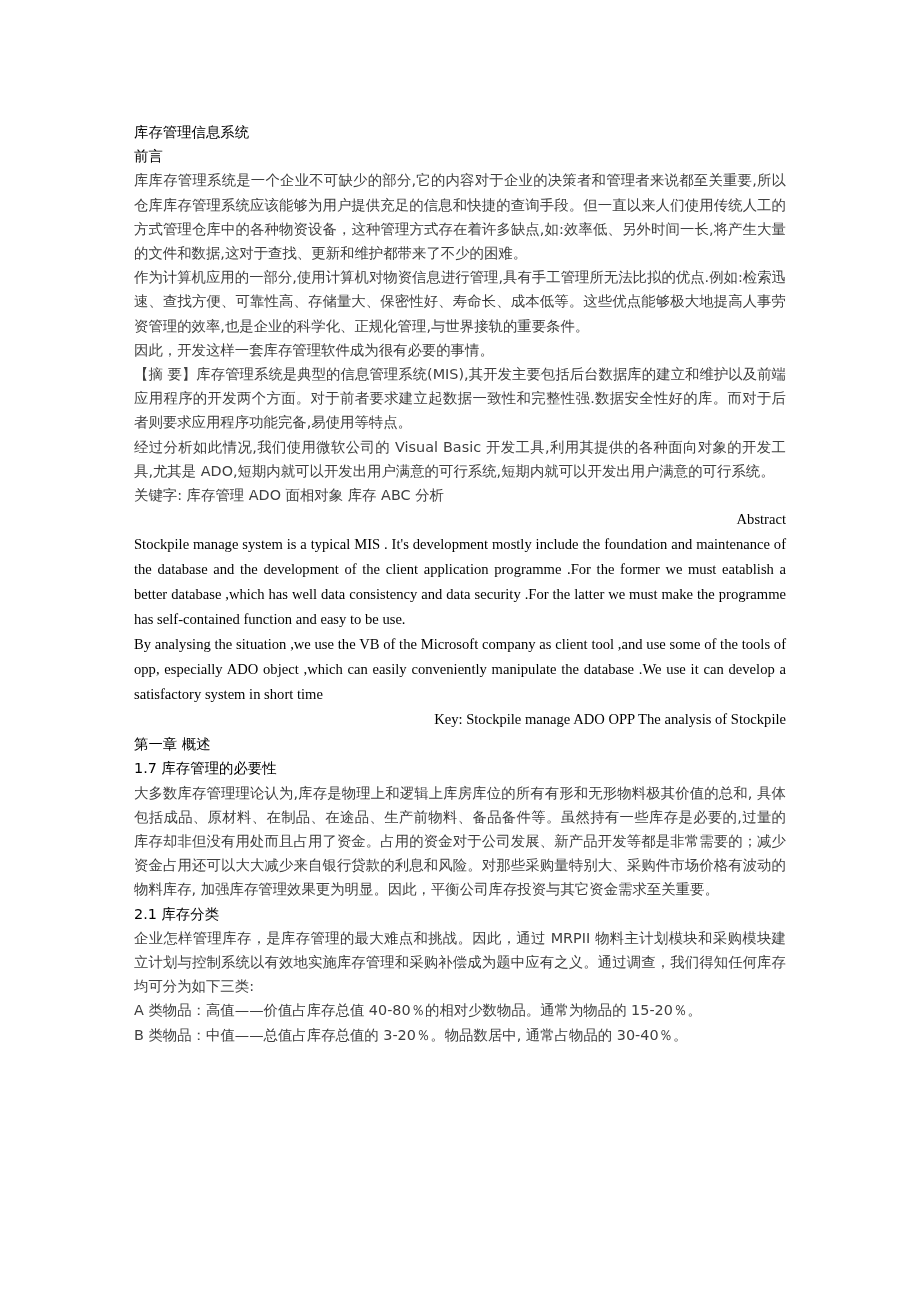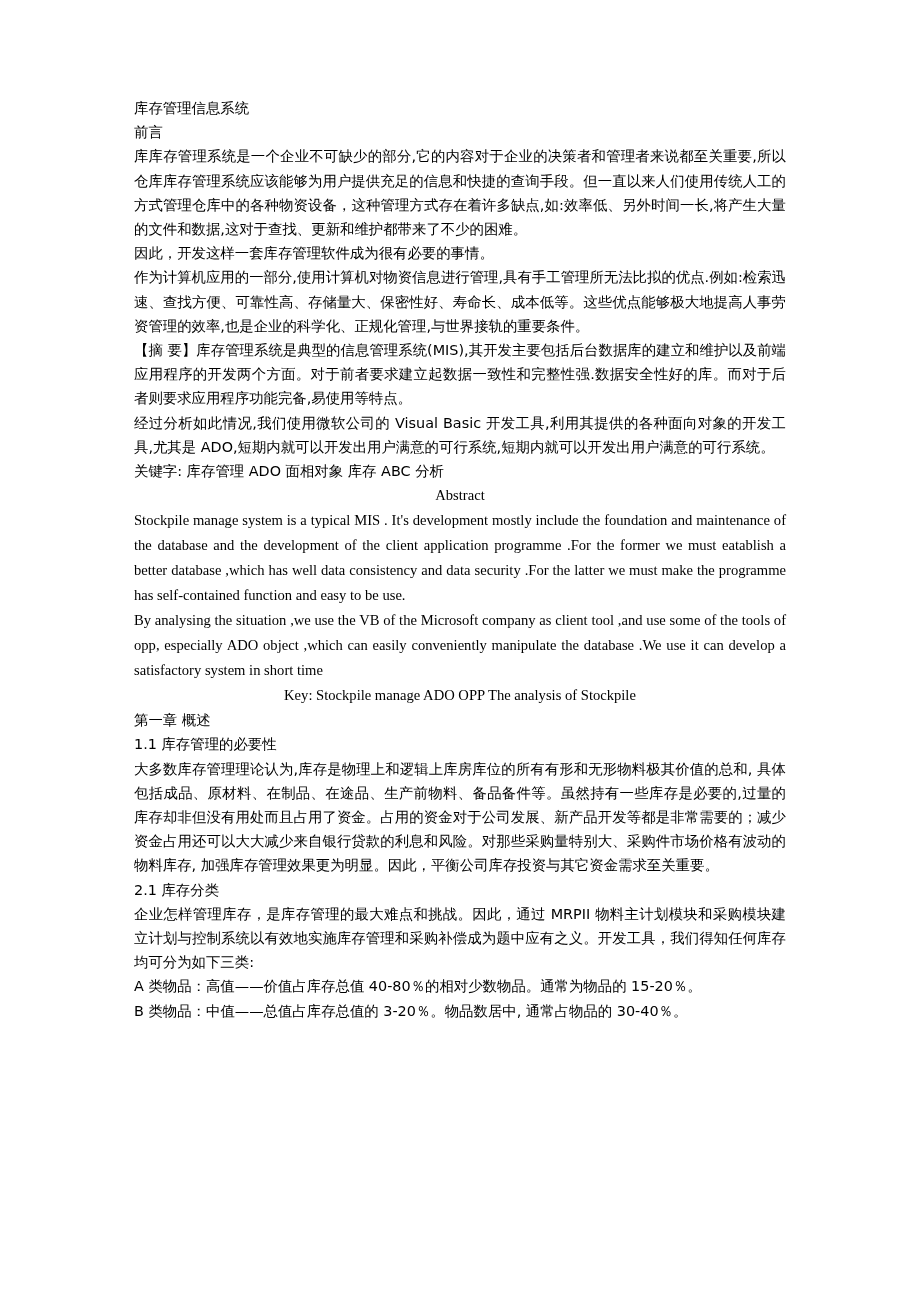--- a/index.html
+++ b/index.html
@@ -11,96 +11,96 @@
     width: 920px;
     height: 1302px;
     position: relative;
     background: #ffffff;
     box-sizing: border-box;
     overflow: hidden;
   }
   .content {
     position: absolute;
     left: 134px;
-    top: 96px;
+    top: 120px;
     width: 652px;
   }
   .line {
     font-family: "DejaVu Sans", "Liberation Sans", sans-serif;
     font-size: 14.4px;
     line-height: 24.2px;
     color: #000000;
     text-align: justify;
     text-justify: inter-ideograph;
     white-space: normal;
   }
   .line.nojust {
     text-align: left;
   }
   .para {
     font-family: "DejaVu Sans", "Liberation Sans", sans-serif;
     font-size: 14.4px;
     line-height: 24.2px;
-    color: #000000;
+    color: #404040;
     text-align: justify;
     text-justify: inter-ideograph;
   }
   .en {
     font-family: "Liberation Serif", "DejaVu Serif", serif;
     font-size: 14.6px;
     line-height: 25px;
     color: #000000;
     text-align: justify;
   }
   .en.nojust {
-    text-align: center;
+    text-align: right;
   }
   .bold-lead {
     font-weight: normal;
   }
 </style>
 </head>
 <body>
 
 <div class="page">
   <div class="content">
 
     <div class="line nojust">库存管理信息系统</div>
 
     <div class="line nojust">前言</div>
 
     <div class="para">库库存管理系统是一个企业不可缺少的部分,它的内容对于企业的决策者和管理者来说都至关重要,所以仓库库存管理系统应该能够为用户提供充足的信息和快捷的查询手段。但一直以来人们使用传统人工的方式管理仓库中的各种物资设备，这种管理方式存在着许多缺点,如:效率低、另外时间一长,将产生大量的文件和数据,这对于查找、更新和维护都带来了不少的困难。</div>
 
 
+    <div class="para">作为计算机应用的一部分,使用计算机对物资信息进行管理,具有手工管理所无法比拟的优点.例如:检索迅速、查找方便、可靠性高、存储量大、保密性好、寿命长、成本低等。这些优点能够极大地提高人事劳资管理的效率,也是企业的科学化、正规化管理,与世界接轨的重要条件。</div>
+
     <div class="para">因此，开发这样一套库存管理软件成为很有必要的事情。</div>
-
-    <div class="para">作为计算机应用的一部分,使用计算机对物资信息进行管理,具有手工管理所无法比拟的优点.例如:检索迅速、查找方便、可靠性高、存储量大、保密性好、寿命长、成本低等。这些优点能够极大地提高人事劳资管理的效率,也是企业的科学化、正规化管理,与世界接轨的重要条件。</div>
 
     <div class="para"><span class="bold-lead">【摘 要】</span><span>库存管理系统是典型的信息管理系统(MIS),其开发主要包括后台数据库的建立和维护以及前端应用程序的开发两个方面。对于前者要求建立起数据一致性和完整性强.数据安全性好的库。而对于后者则要求应用程序功能完备,易使用等特点。</span></div>
 
     <div class="para">经过分析如此情况,我们使用微软公司的 Visual Basic 开发工具,利用其提供的各种面向对象的开发工具,尤其是 ADO,短期内就可以开发出用户满意的可行系统,短期内就可以开发出用户满意的可行系统。</div>
 
     <div class="para nojust">关键字: 库存管理  ADO  面相对象  库存 ABC 分析</div>
 
     <div class="en nojust">Abstract</div>
 
     <div class="en">Stockpile manage system is a typical MIS . It's development mostly include the foundation and maintenance of the database and the development of the client application programme .For the former we must eatablish a better database ,which has well data consistency and data security .For the latter we must make the programme has self-contained function and easy to be use.</div>
 
     <div class="en">By analysing the situation ,we use the VB of the Microsoft company as client tool ,and use some of the tools of opp, especially ADO object ,which can easily conveniently manipulate the database .We use it can develop a satisfactory system in short time</div>
 
     <div class="en nojust">Key: Stockpile manage ADO OPP The analysis of Stockpile</div>
 
     <div class="line nojust">第一章  概述</div>
 
-    <div class="line nojust">1.1  库存管理的必要性</div>
+    <div class="line nojust">1.7  库存管理的必要性</div>
 
     <div class="para">大多数库存管理理论认为,库存是物理上和逻辑上库房库位的所有有形和无形物料极其价值的总和, 具体包括成品、原材料、在制品、在途品、生产前物料、备品备件等。虽然持有一些库存是必要的,过量的库存却非但没有用处而且占用了资金。占用的资金对于公司发展、新产品开发等都是非常需要的；减少资金占用还可以大大减少来自银行贷款的利息和风险。对那些采购量特别大、采购件市场价格有波动的物料库存, 加强库存管理效果更为明显。因此，平衡公司库存投资与其它资金需求至关重要。</div>
 
     <div class="line nojust">2.1  库存分类</div>
 
-    <div class="para">企业怎样管理库存，是库存管理的最大难点和挑战。因此，通过 MRPII 物料主计划模块和采购模块建立计划与控制系统以有效地实施库存管理和采购补偿成为题中应有之义。开发工具，我们得知任何库存均可分为如下三类:</div>
+    <div class="para">企业怎样管理库存，是库存管理的最大难点和挑战。因此，通过 MRPII 物料主计划模块和采购模块建立计划与控制系统以有效地实施库存管理和采购补偿成为题中应有之义。通过调查，我们得知任何库存均可分为如下三类:</div>
 
     <div class="para nojust">A 类物品：高值——价值占库存总值 40-80％的相对少数物品。通常为物品的 15-20％。</div>
 
     <div class="para nojust">B 类物品：中值——总值占库存总值的 3-20％。物品数居中, 通常占物品的 30-40％。</div>
 
   </div>
 </div>
 
 </body></html>

